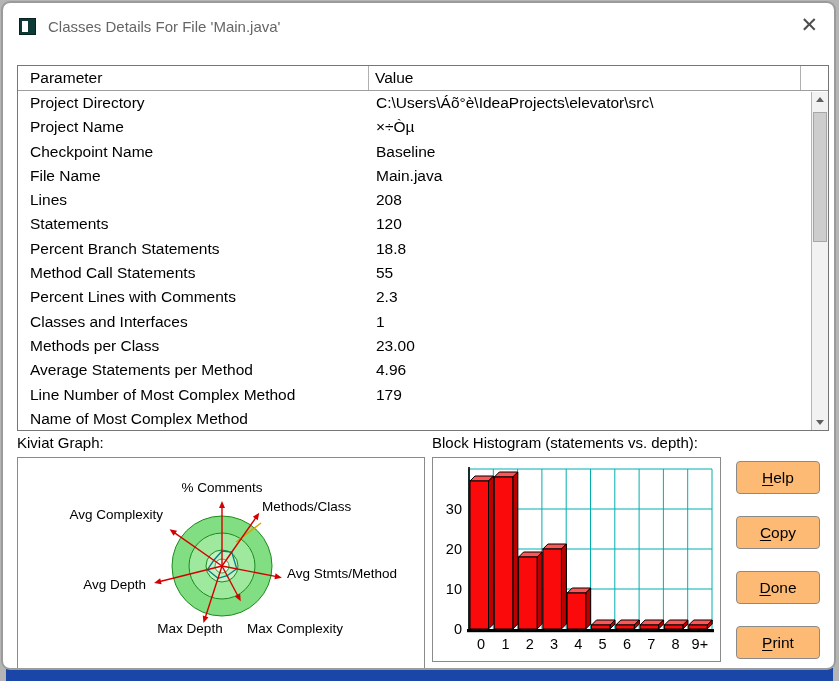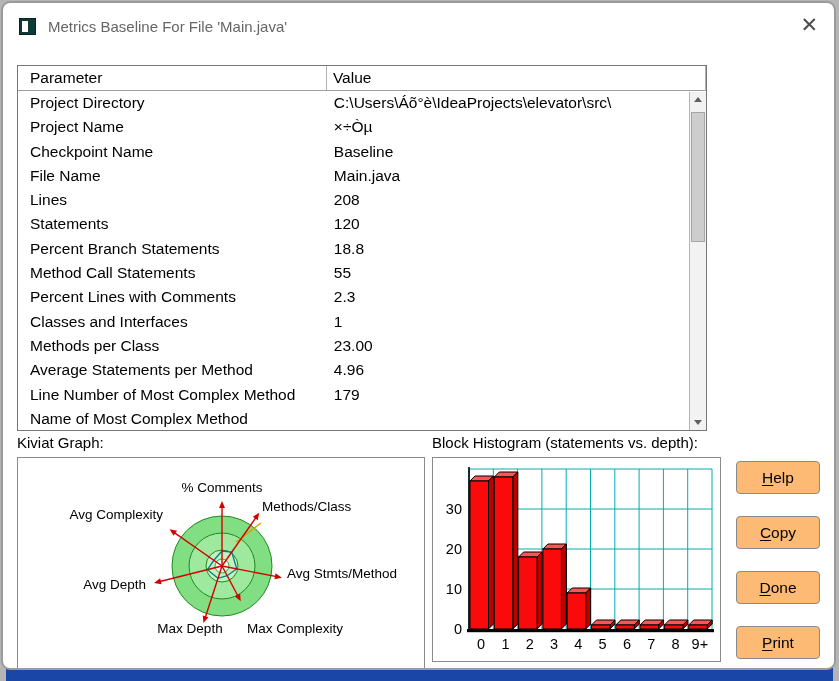--- a/index.html
+++ b/index.html
@@ -10,21 +10,21 @@
             border:2px solid #9b9b9b; border-radius:9px; z-index:1; overflow:hidden; }
 
   
   .titlebar { position:absolute; left:0; top:0; right:0; height:46px; display:flex; align-items:center; padding-left:16px; }
   .app-icon { position:relative; width:17px; height:17px; background:#0e3a35; border:1px solid #072220; flex:0 0 auto; }
   .app-icon .pane { position:absolute; left:2px; top:2px; bottom:2px; width:6px; background:#ffffff; }
   .win-title { margin-left:12px; font-size:15px; color:#666666; white-space:nowrap; }
   .close { position:absolute; right:16px; top:9px; font-size:21px; color:#4d4d4d; cursor:pointer; line-height:26px; }
 
   
-  .table { position:absolute; left:14px; top:62px; width:690px; height:366px; border:1px solid #767676; background:#fff; overflow:hidden; }
+  .table { position:absolute; left:14px; top:62px; width:812px; height:366px; border:1px solid #767676; background:#fff; overflow:hidden; }
   .thead { height:25px; border-bottom:1px solid #9e9e9e; display:flex; }
   .th { font-size:15.5px; line-height:24px; color:#000; }
   .th.param { width:351px; padding-left:12px; border-right:1px solid #b0b0b0; }
   .th.value { width:432px; padding-left:6px; border-right:1px solid #b0b0b0; }
   .tbody { height:339px; overflow:hidden; }
   .trow { display:flex; height:24.3px; }
   .tcell { font-size:15.5px; line-height:24px; color:#000000; white-space:nowrap; overflow:hidden; }
   .tcell.param { width:351px; padding-left:12px; }
   .tcell.value { width:432px; padding-left:7px; }
 
@@ -59,21 +59,21 @@
 
 <div class="screen">
   <div class="behind-strip"></div>
 
   <div class="dialog">
 
     <div class="titlebar">
       <span class="app-icon">
           <span class="pane"></span>
         </span>
-      <span class="win-title">Metrics Baseline For File 'Main.java'</span>
+      <span class="win-title">Classes Details For File 'Main.java'</span>
       <span class="close">✕</span>
     </div>
 
     <div class="table">
       <div class="thead">
         <div class="th param">Parameter</div>
         <div class="th value">Value</div>
       </div>
       <div class="tbody" id="table-body">
           <div class="trow">

